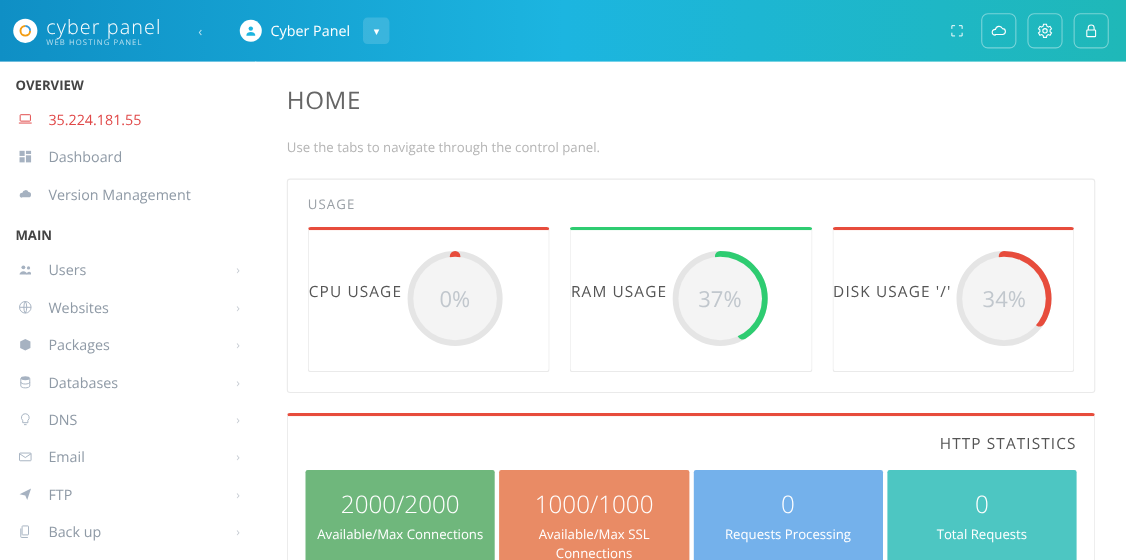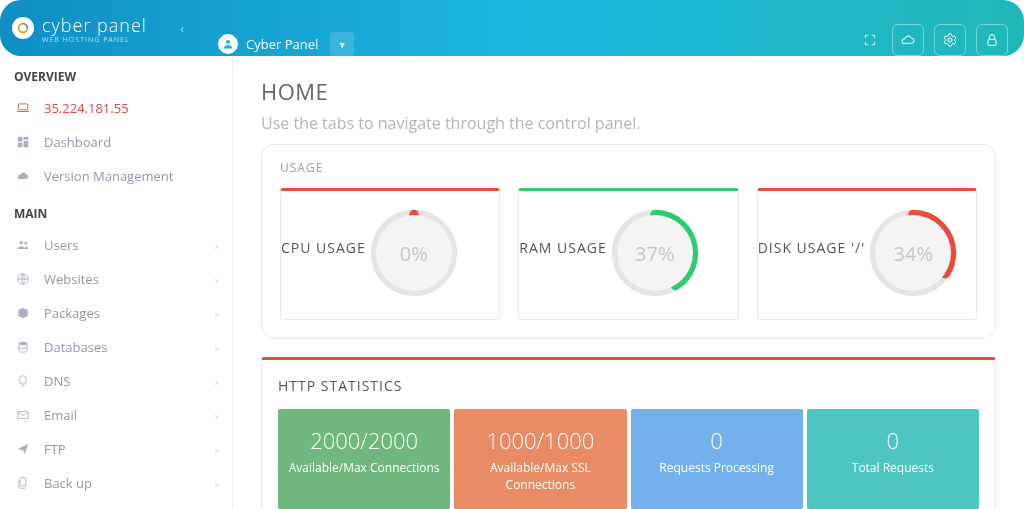--- a/index.html
+++ b/index.html
@@ -1,19 +1,19 @@
 <!DOCTYPE html>
 <html><head>
 <meta charset="utf-8">
 <style>
 * { margin: 0; padding: 0; box-sizing: border-box; }
 body { font-family: "Open Sans", "Helvetica Neue", Arial, sans-serif; font-size: 13px; color: #666; background: #fff; width: 1024px; height: 509px; overflow: hidden; }
 
 
-.topbar { height: 56px; display: flex; align-items: flex-end; background: linear-gradient(90deg, #0f8fc5 0%, #1cb5e0 50%, #1fb8b8 100%); color: #fff; border-radius: 21px; }
+.topbar { height: 56px; display: flex; align-items: center; background: linear-gradient(90deg, #0f8fc5 0%, #1cb5e0 50%, #1fb8b8 100%); color: #fff; }
 .brand { width: 200px; display: flex; align-items: center; padding: 0 12px; height: 56px; position: relative; }
 .logo-badge { width: 22px; height: 22px; border-radius: 50%; background: #fff; display: inline-flex; align-items: center; justify-content: center; margin-right: 8px; }
 .logo-badge svg { width: 14px; height: 14px; }
 .brand-text { font-weight: 300; font-size: 18px; letter-spacing: 1px; }
 .brand-sub { font-size: 7px; letter-spacing: 1px; display: block; margin-top: -2px; color: rgba(255,255,255,0.7); }
 .collapse-toggle { position: absolute; right: 8px; top: 50%; transform: translateY(-50%); width: 20px; height: 20px; display: inline-flex; align-items: center; justify-content: center; color: rgba(255,255,255,0.7); cursor: pointer; font-size: 12px; }
 .userbox { display: flex; align-items: center; padding-left: 18px; gap: 8px; }
 .avatar { width: 20px; height: 20px; border-radius: 50%; background: #fff; display:inline-flex; align-items:center; justify-content:center; }
 .avatar svg { width: 12px; height: 12px; fill: #1cb5e0; }
 .user-name { font-size: 13px; color:#fff; }
@@ -32,37 +32,37 @@
 .side-item { display:flex; align-items:center; padding: 8px 14px; color: #8f9aa6; font-size: 13px; cursor:pointer; position: relative; }
 .side-item .sicon { width: 18px; margin-right: 12px; display:inline-flex; align-items:center; justify-content:center; color: #a6b2c1; }
 .side-item .sicon svg { width:14px; height:14px; fill: currentColor; }
 .side-item.active { color: #e04747; }
 .side-item.active .sicon { color: #e04747; }
 .side-item .chev { margin-left:auto; color:#c7ccd3; font-size:11px; }
 
 
 .main { flex:1; padding: 20px 28px; background: #fff; overflow-y:auto; }
 .page-title { font-size: 22px; color: #666; font-weight: 400; letter-spacing: 0.5px; }
-.page-sub { font-size: 16px; color: #b5b5b5; margin-top: 6px; }
-
-.panel { border: 1px solid #eaeaea; border-radius: 13px; margin-top: 10px; padding: 14px 18px 18px 18px; }
+.page-sub { font-size: 12px; color: #b5b5b5; margin-top: 19px; }
+
+.panel { border: 1px solid #eaeaea; border-radius: 3px; margin-top: 20px; padding: 14px 18px 18px 18px; }
 .panel-title { font-size: 12px; color: #9aa0a6; letter-spacing: 1px; margin-bottom: 12px; }
 
 .usage-row { display:flex; gap: 18px; }
 .usage-card { flex:1; border: 1px solid #eaeaea; border-top: 3px solid #e74c3c; border-radius: 3px; padding: 14px 0 18px 0; display:flex; flex-direction:row; align-items:center; }
 .usage-card.green { border-top-color: #2ecc71; text-align: right; }
 .usage-title { font-size: 14px; color: #555; letter-spacing: 1px; margin-bottom: 12px; }
 .gauge { position:relative; width: 96px; height: 96px; }
 .gauge svg { width: 96px; height: 96px; transform: rotate(-90deg); }
 .gauge .track { stroke: #e5e5e5; stroke-width: 10; fill: none; }
 .gauge .prog { stroke-width: 10; fill: none; stroke-linecap: round; }
 .gauge .inner { position:absolute; inset:10px; border-radius:50%; background:#f4f4f4; display:flex; align-items:center; justify-content:center; color:#c1c7cd; font-size: 20px; }
 
 .stats-panel { border: 1px solid #eaeaea; border-top: 3px solid #e74c3c; border-radius: 3px; margin-top: 18px; padding: 16px; }
-.stats-title { text-align:left; font-size: 14px; color: #555; letter-spacing: 1px; margin-bottom: 14px; }
+.stats-title { text-align:right; font-size: 14px; color: #555; letter-spacing: 1px; margin-bottom: 14px; }
 .stats-row { display:flex; gap: 4px; }
 .stat-card { flex:1; color:#fff; text-align:center; padding: 16px 8px; border-radius: 2px; }
 .stat-card .big { font-size: 22px; font-weight: 300; }
 .stat-card .lbl { font-size: 12px; margin-top: 4px; }
 
 
 .sidebar::-webkit-scrollbar, .main::-webkit-scrollbar { width: 0; }
 </style>
 </head>
 <body>

